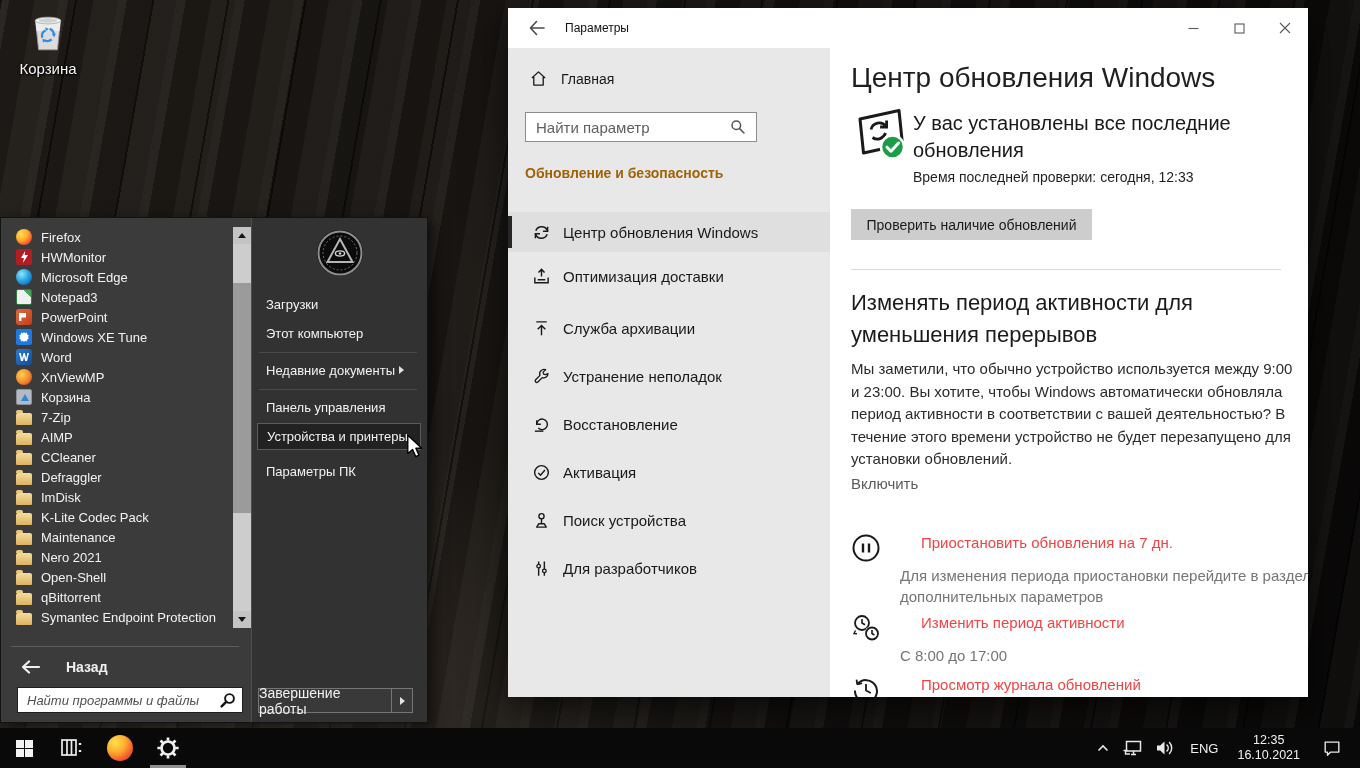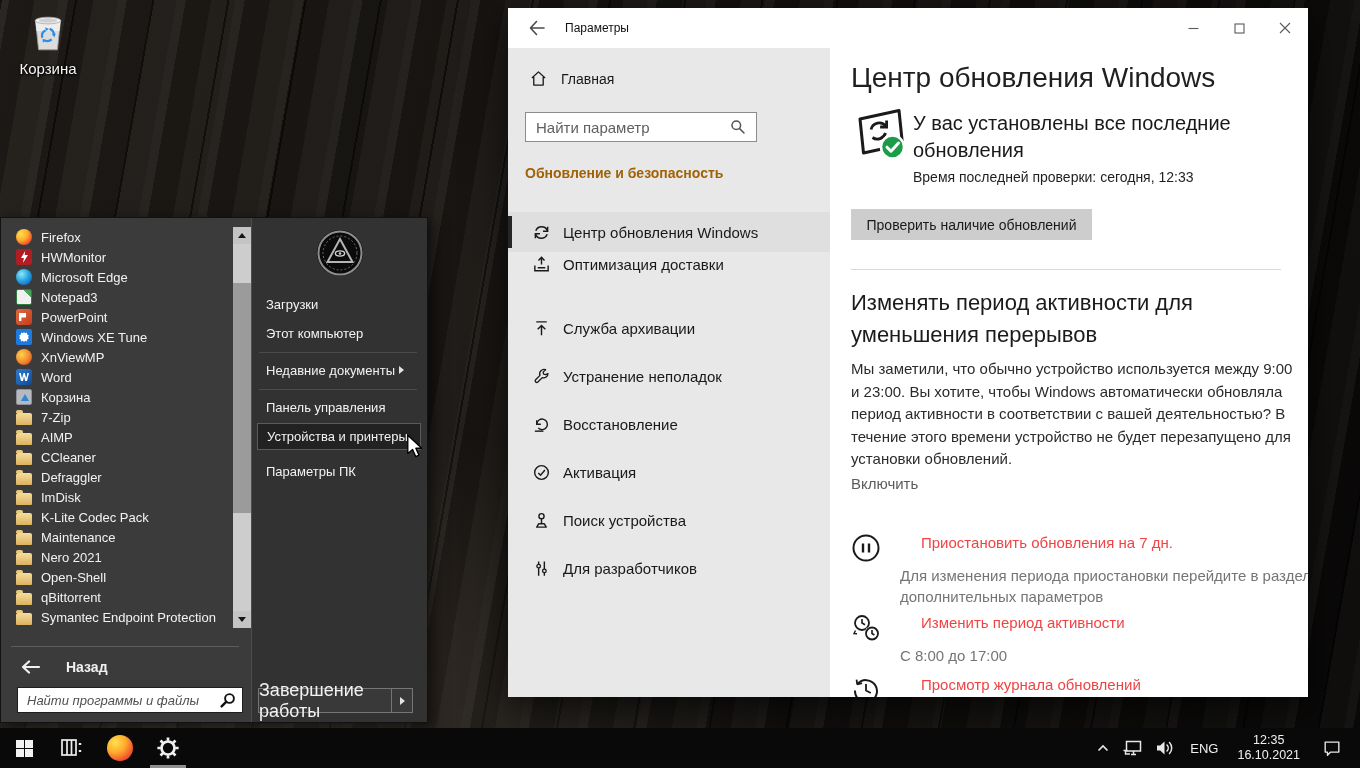--- a/index.html
+++ b/index.html
@@ -59,21 +59,21 @@
   .sm-search input{flex:1;border:0;outline:0;background:transparent;font-family:"Liberation Sans",sans-serif;
        font-size:13px;color:#333;padding:0 4px 0 9px;min-width:0;}
   .sm-search input::placeholder{color:#4f4f4f;font-style:italic;opacity:1;}
 
   .avatar{position:absolute;left:64px;top:11px;width:48px;height:48px;border-radius:50%;overflow:hidden;}
   .place-item{position:absolute;left:14px;width:150px;height:26px;line-height:26px;font-size:13px;color:#f2f2f2;white-space:nowrap;}
   .place-sep{position:absolute;left:7px;width:158px;border-top:1px solid #4c4b4b;}
   .place-hl{left:5px;width:164px;background:#232222;border:1px solid #5a5a5a;box-sizing:border-box;padding-left:9px;height:27px;line-height:25px;}
   .sub-arrow{position:absolute;right:12px;top:8px;width:0;height:0;border-top:4.5px solid transparent;border-bottom:4.5px solid transparent;border-left:5px solid #e3e3e3;}
   .shutdown-wrap{position:absolute;left:6px;top:470px;display:flex;height:25px;}
-  .shutdown-main{width:134px;border:1px solid #757575;box-sizing:border-box;color:#f2f2f2;font-size:18px;display:flex;align-items:center;justify-content:center;background:#3a3939;}
+  .shutdown-main{width:134px;border:1px solid #757575;box-sizing:border-box;color:#f2f2f2;font-size:14px;display:flex;align-items:center;justify-content:center;background:#3a3939;}
   .shutdown-arrow{width:21px;border:1px solid #757575;border-left:none;box-sizing:border-box;display:flex;align-items:center;justify-content:center;background:#3a3939;}
 
   
   #settings{left:508px;top:8px;width:800px;height:689px;background:#fff;overflow:hidden;
             box-shadow:0 12px 34px rgba(0,0,0,.65);box-sizing:border-box;}
   .titlebar{position:absolute;left:0;top:0;width:100%;height:40px;background:#fff;}
   .tb-back{position:absolute;left:20px;top:11px;width:18px;height:18px;}
   .tb-title{position:absolute;left:57px;top:0;line-height:40px;font-size:12px;color:#111;}
   .winbtn{position:absolute;top:0;width:46px;height:40px;display:flex;align-items:center;justify-content:center;}
   .sidebar{position:absolute;left:0;top:40px;width:322px;bottom:0;background:#e8e8e8;}
@@ -160,26 +160,26 @@
       </div>
     <div class="program-item">
         <span class="pi icon-ppt"></span>
         <span>PowerPoint</span>
       </div>
     <div class="program-item">
         <span class="pi icon-xetune"></span>
         <span>Windows XE Tune</span>
       </div>
     <div class="program-item">
+        <span class="pi icon-word"></span>
+        <span>Word</span>
+      </div>
+    <div class="program-item">
         <span class="pi icon-xnview"></span>
         <span>XnViewMP</span>
-      </div>
-    <div class="program-item">
-        <span class="pi icon-word"></span>
-        <span>Word</span>
       </div>
     <div class="program-item">
         <span class="pi icon-rbin"></span>
         <span>Корзина</span>
       </div>
     <div class="program-item">
         <span class="pi icon-folder"></span>
         <span>7-Zip</span>
       </div>
     <div class="program-item">
@@ -328,21 +328,21 @@
 
     <div class="nav-item selected" style="top:164px;">
       <svg width="19" height="19" viewBox="0 0 20 20">
         <path d="M4 8.2 A6.6 6.6 0 0 1 16.4 8.5" fill="none" stroke="#1a1a1a" stroke-width="1.6"></path>
         <path d="M16.4 4 V8.8 H11.6" fill="none" stroke="#1a1a1a" stroke-width="1.6"></path>
         <path d="M16 11.8 A6.6 6.6 0 0 1 3.6 11.5" fill="none" stroke="#1a1a1a" stroke-width="1.6"></path>
         <path d="M3.6 16 V11.2 H8.4" fill="none" stroke="#1a1a1a" stroke-width="1.6"></path>
       </svg>
       <span>Центр обновления Windows</span>
     </div>
-    <div class="nav-item" style="top:196px;">
+    <div class="nav-item" style="top:208px;">
       <svg width="19" height="19" viewBox="0 0 20 20">
         <path d="M3 11 V16.5 H17 V11" fill="none" stroke="#1a1a1a" stroke-width="1.5"></path>
         <path d="M10 2.5 V10 M6.8 5.7 L10 2.5 L13.2 5.7 M6 13.5 H14" fill="none" stroke="#1a1a1a" stroke-width="1.5"></path>
       </svg>
       <span>Оптимизация доставки</span>
     </div>
     <div class="nav-item" style="top:260px;">
       <svg width="19" height="19" viewBox="0 0 20 20">
         <path d="M4.5 3 H15.5 M10 17 V7 M6 10.8 L10 6.8 L14 10.8" fill="none" stroke="#1a1a1a" stroke-width="1.5"></path>
       </svg>

